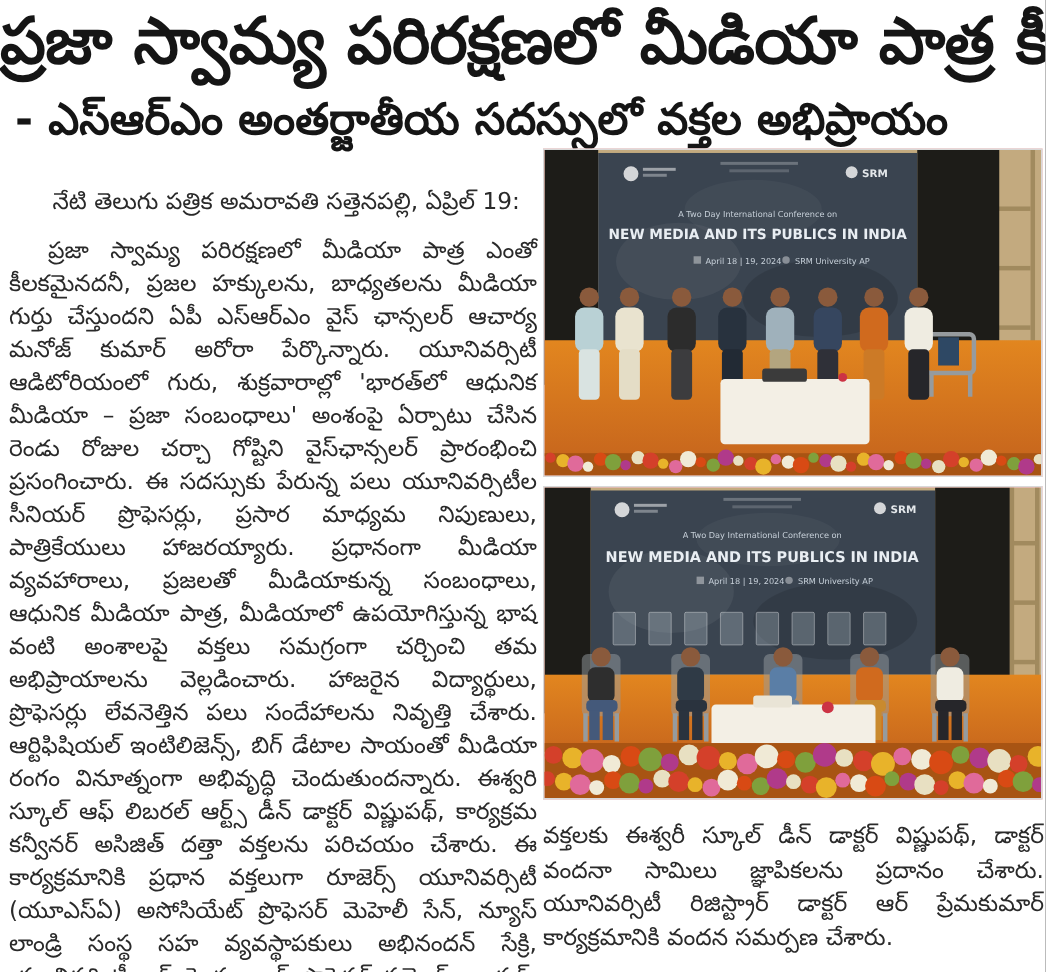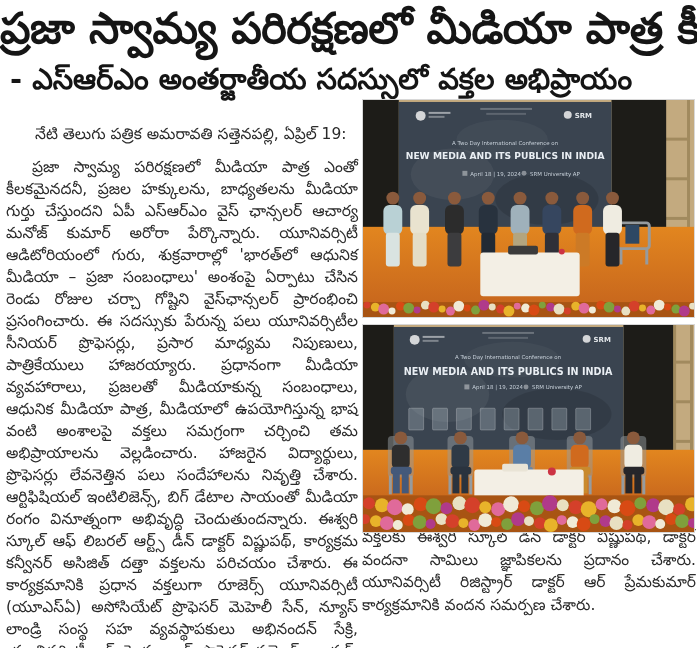--- a/index.html
+++ b/index.html
@@ -25,21 +25,21 @@
   .dateline{margin:11px;text-indent:18px;}
   .bodytext{margin:0;text-indent:26px;}
   .photo{
     position:absolute;left:362px;width:333px;z-index:2;
     background:#fca5a5;border:1px solid var(--photo-border,#d8d8d8);box-sizing:border-box;
   }
   .photo svg{display:block;width:100%;height:100%;}
   .photo1{top:99px;height:219px;}
   .photo2{top:324px;height:209px;}
   .caption{
-    position:absolute;left:362px;top:526px;width:334px;margin:0;
+    position:absolute;left:362px;top:546px;width:334px;margin:0;
     font-size:15.5px;line-height:22.5px;text-align:justify;
   }
   svg text{font-family:"DejaVu Sans",sans-serif;}
 </style>
 </head>
 <body>
 
 <div class="page">
 
   <h1 class="headline">ప్రజా స్వామ్య పరిరక్షణలో మీడియా పాత్ర కీలకం</h1>

